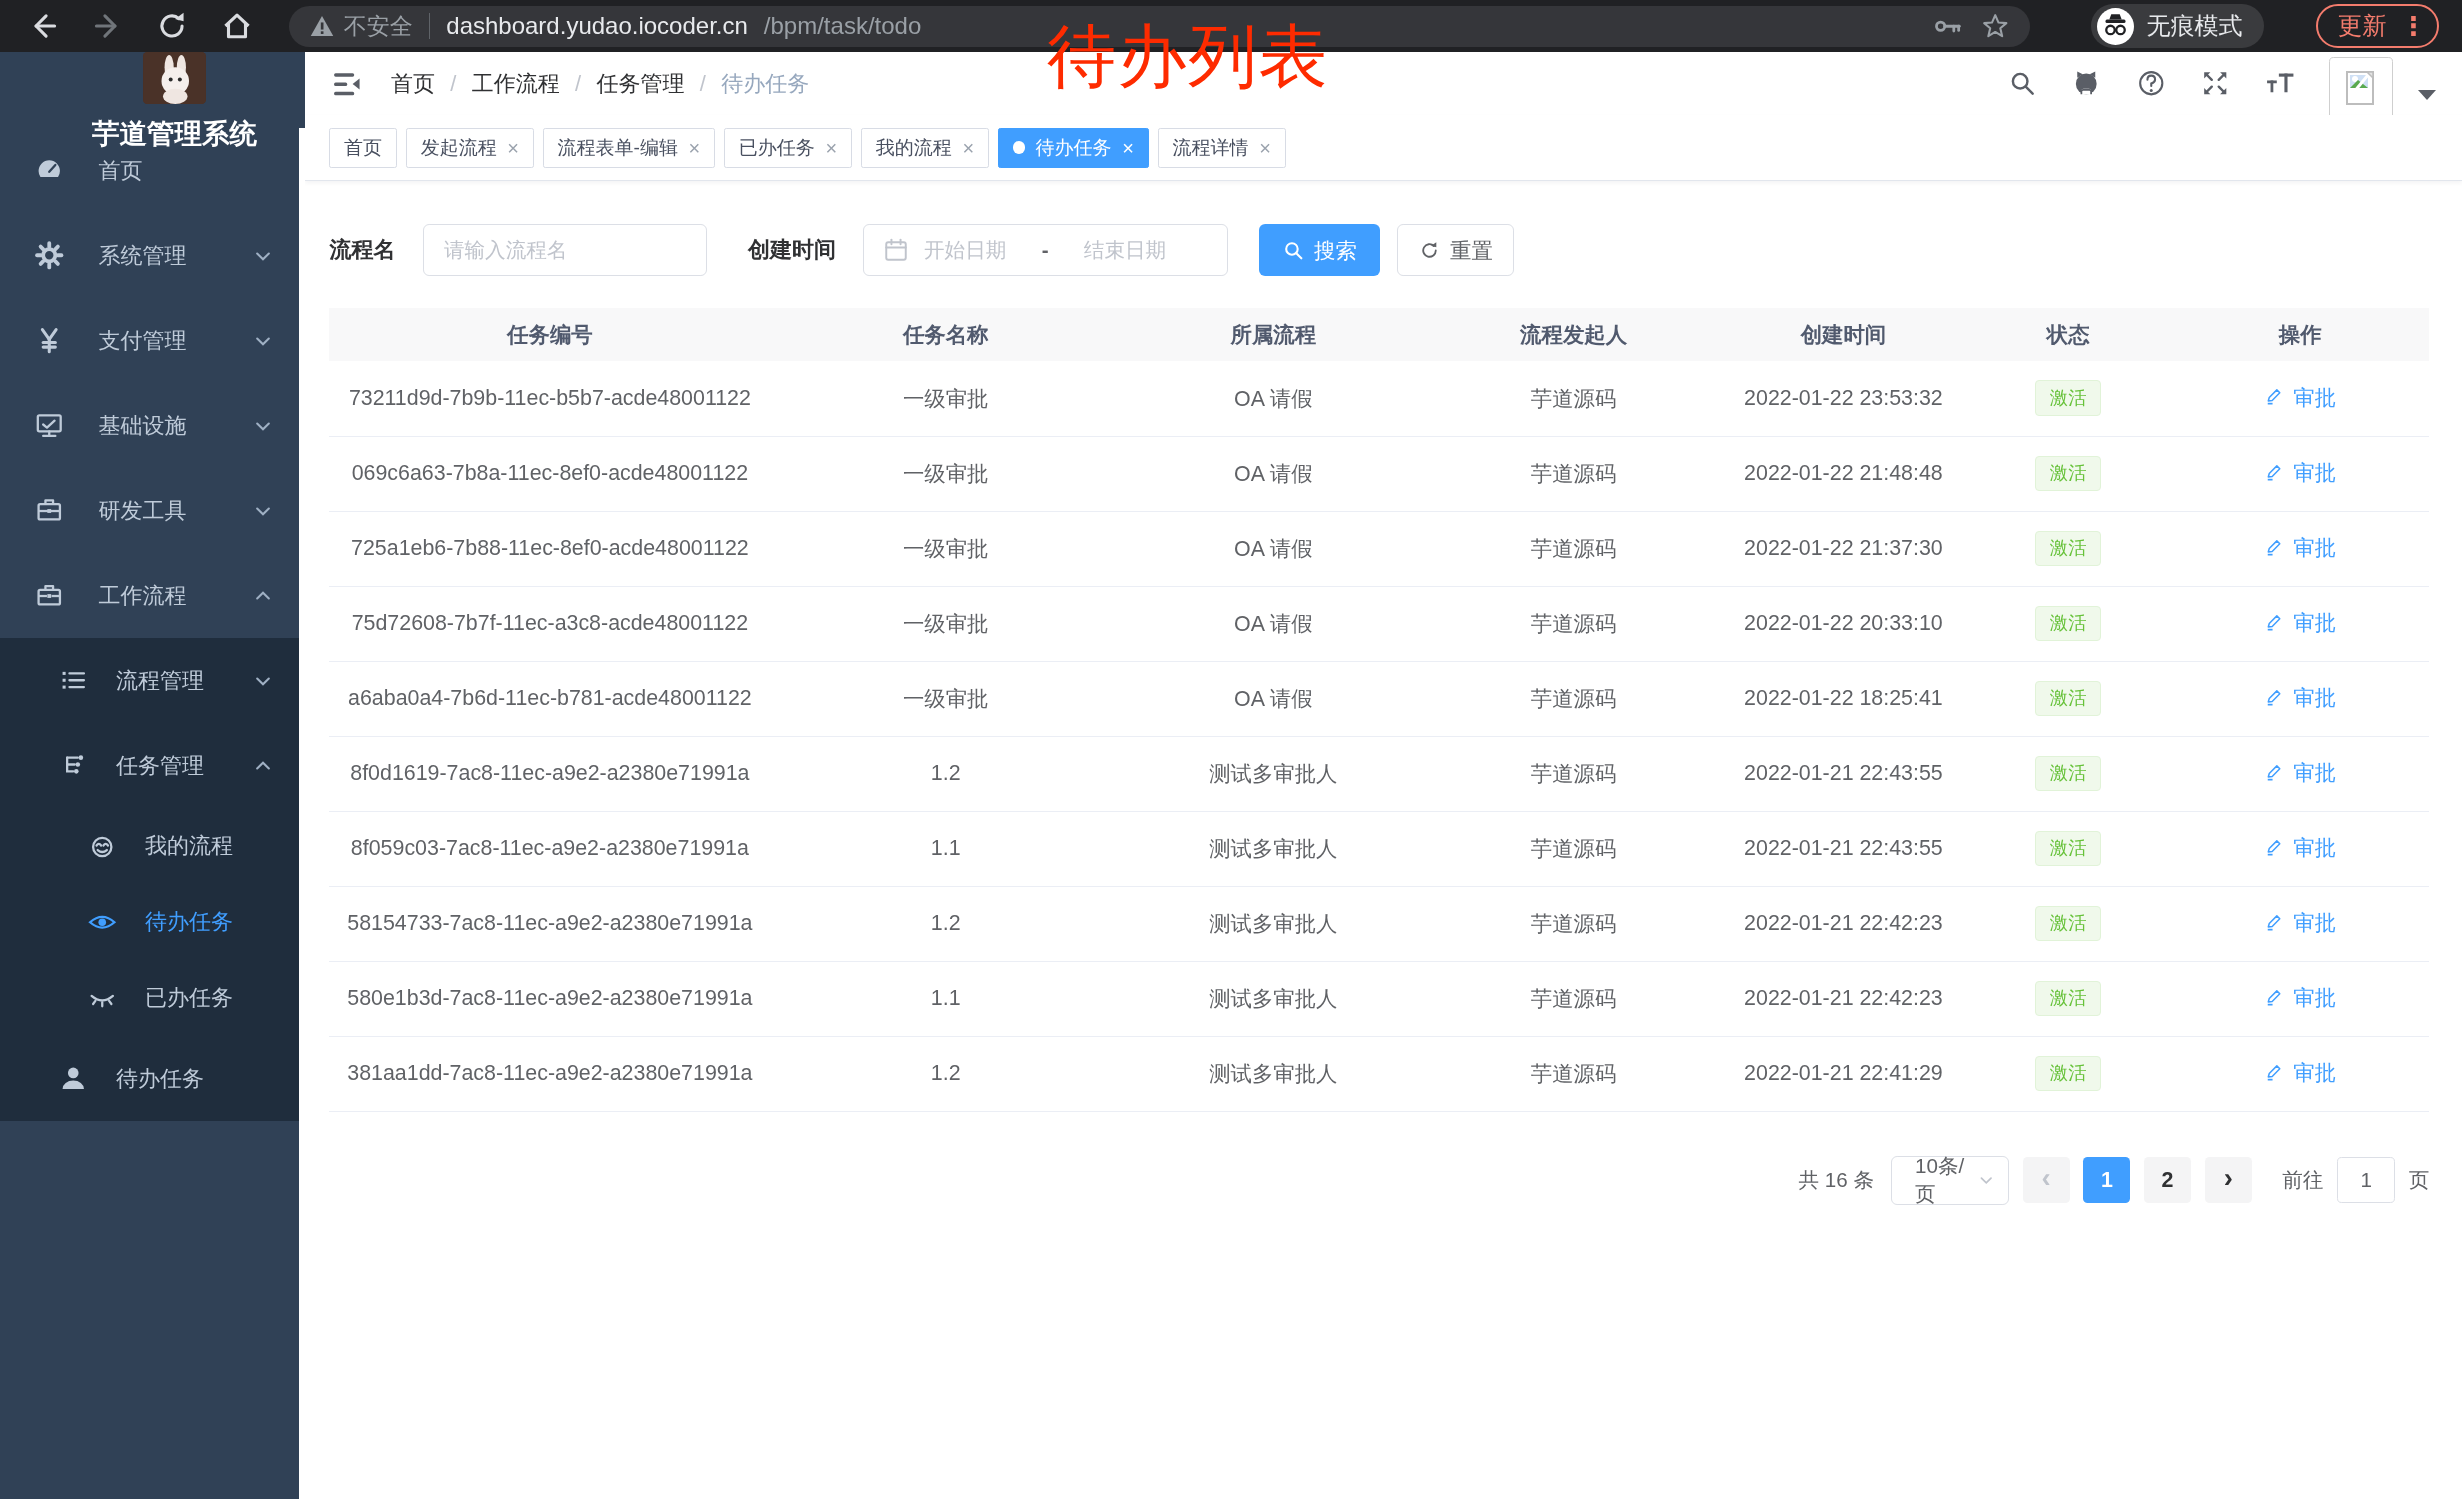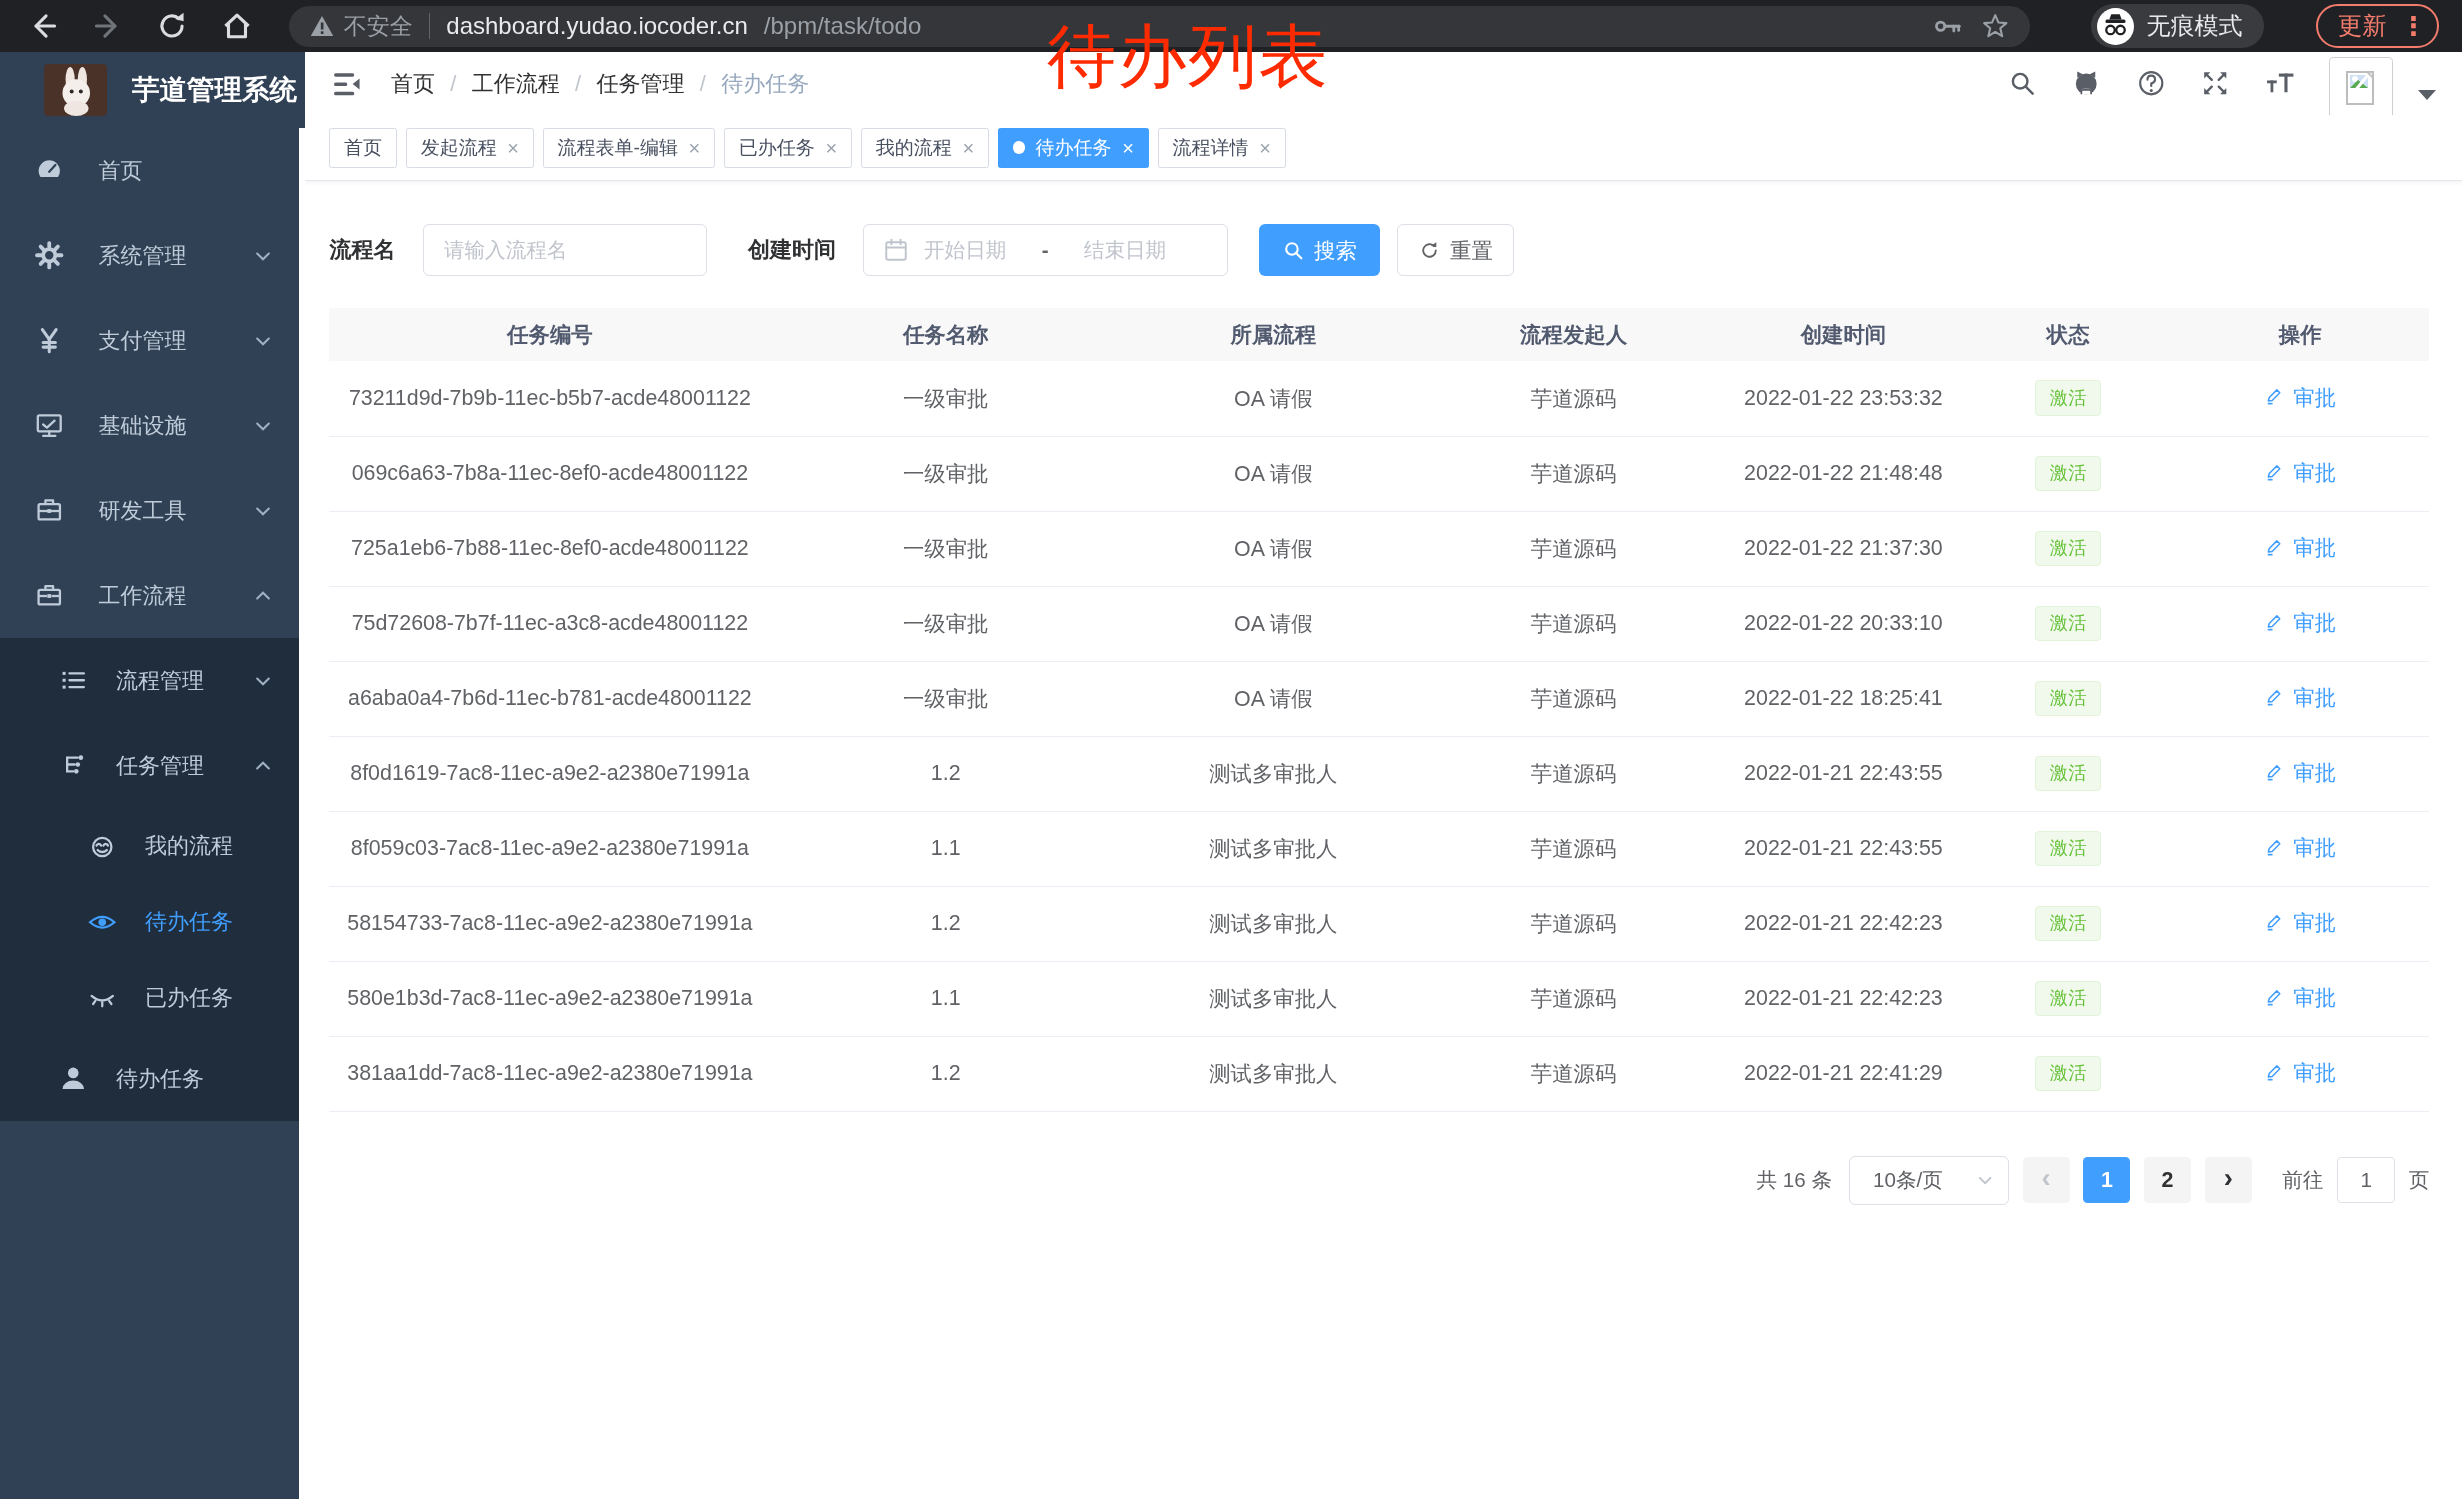--- a/index.html
+++ b/index.html
@@ -26,21 +26,21 @@
     display:flex; align-items:center; gap:13.7px; padding:0 10.7px 0 20px; font-size:24.4px; margin-left:21.4px; flex:0 0 auto;}
   .vdots { font-size:26px; line-height:1; color:#f47c6d; font-weight:bold; }
 
   
   .annotation { position:absolute; left:1047px; top:10.7px; z-index:60;
     font-size:69px; color:#fe2b00; font-weight:500; letter-spacing:1.5px; pointer-events:none; }
 
   
   .app { display:flex; height:1448px; }
   .sidebar { width:305px; background:#304156; position:relative; flex:0 0 auto; }
-  .logo-row { height:76px; display:flex; align-items:center; gap:25px; padding:0 0 0 44px; }
+  .logo-row { height:76px; display:flex; align-items:center; gap:12px; padding:0 0 0 44px;flex-direction:column; }
   .logo-img { width:63px; height:52px; border-radius:4.6px; background:#4a3228; overflow:hidden; flex:0 0 auto;}
   .logo-title { color:#fff; font-size:27.5px; font-weight:bold; white-space:nowrap; }
   .menu-area { position:absolute; top:76px; bottom:0; left:0; right:0; border-right:6.1px solid #ffffff; }
   .m-item { height:85px; display:flex; align-items:center; gap:34px; padding-left:34px;
     color:#bfcbd9; font-size:22px; position:relative; cursor:pointer; }
   .m-ic { width:30.5px; height:30.5px; flex:0 0 auto; }
   .chev { position:absolute; right:26px; width:20px; height:20px; color:#9fb0c4; }
   .subwrap { background:#1f2d3d; }
   .s-item { height:85px; display:flex; align-items:center; gap:27.5px; padding-left:58px;
     color:#bfcbd9; font-size:22px; position:relative; cursor:pointer;font-family:Liberation Serif, serif; }
@@ -98,21 +98,21 @@
   .grid td { height:75px; text-align:center; font-size:21.4px; color:#606266;
     border-bottom:1.5px solid #ebeef5; overflow:hidden; white-space:nowrap; }
   .badge { display:inline-block; padding:6.9px 13.7px; border-radius:4px; background:#f0f9eb;
     border:1.5px solid #e1f3d8; color:#67c23a; font-size:18.3px; line-height:1.1; }
   .act-link { display:inline-flex; align-items:center; gap:7.6px; color:#409eff; cursor:pointer; }
   .pen-ic { width:21.4px; height:21.4px; }
 
   .pager { width:2100px; margin-top:44px; display:flex; align-items:center;
     justify-content:flex-end; font-size:20.6px; color:#606266; }
   .pg-total { margin-right:17px; }
-  .pg-size { width:160px; height:49px; border:1.5px solid #dcdfe6; border-radius:6.1px;
+  .pg-size { width:118px; height:49px; border:1.5px solid #dcdfe6; border-radius:6.1px;
     display:flex; align-items:center; padding:0 13.7px 0 23px; color:#606266; cursor:pointer; }
   .pg-size .sel-chev { width:18.3px; height:18.3px; color:#c0c4cc; margin-left:auto; }
   .pg-btn { min-width:47px; height:46px; background:#f4f4f5; border-radius:4.6px; margin-left:13.7px;
     display:inline-flex; align-items:center; justify-content:center; font-size:21.4px; font-weight:bold;
     color:#303133; cursor:pointer; }
   .pg-btn.arrow { font-size:27.5px; padding-bottom:3.1px; }
   .pg-btn.disabled { color:#c0c4cc; }
   .pg-btn.cur { background:#409eff; color:#fff; }
   .pg-goto { margin-left:30.5px; display:flex; align-items:center; gap:13.7px; }
   .goto-input { width:58px; height:46px; border:1.5px solid #dcdfe6; border-radius:4.6px;

